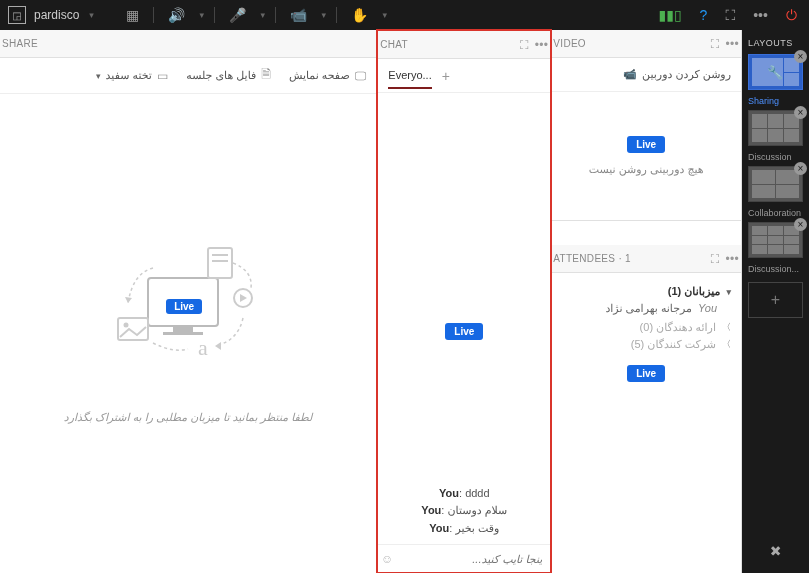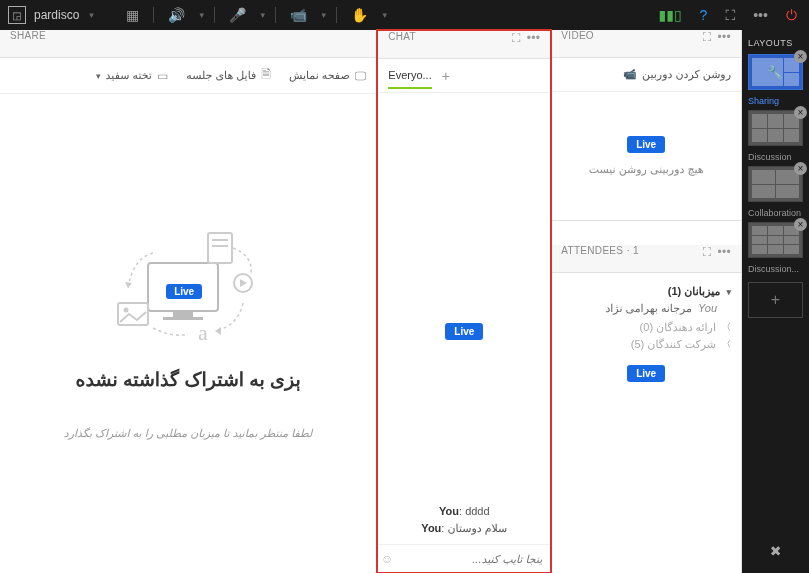--- a/index.html
+++ b/index.html
@@ -15,40 +15,40 @@
   .top-icon.green { color: #4caf50; }
   .top-icon.red { color: #f44336; }
   .top-icon.blue { color: #2196f3; }
   .chev { color: #666; font-size: 9px; margin-left: 2px; }
   .sep { width: 1px; height: 16px; background: #444; margin: 0 2px; }
 
   
   .main { display: flex; height: 543px; }
 
   
-  .panel-header { height: 28px; background: #f7f7f7; border-bottom: 1px solid #e0e0e0; display: flex; align-items: flex-start; padding: 0 10px; font-size: 10px; color: #888; letter-spacing: 0.3px; }
+  .panel-header { height: 28px; background: #f7f7f7; border-bottom: 1px solid #e0e0e0; display: flex; align-items: center; padding: 0 2px; font-size: 10px; color: #888; letter-spacing: 0.3px; }
   .panel-header .title { flex: 1; }
   .panel-header .hicon { color: #999; margin-left: 6px; cursor: pointer; font-size: 12px; }
 
   
   .share { width: 378px; border-right: 1px solid #e0e0e0; display: flex; flex-direction: column; }
   .share-tabs { height: 36px; display: flex; align-items: center; padding: 0 10px; gap: 18px; direction: rtl; border-bottom: 1px solid #eee; }
   .share-tab { display: flex; align-items: center; gap: 5px; color: #555; font-size: 11px; cursor: pointer; }
   .share-tab .ticon { font-size: 12px; color: #888; }
   .share-content { flex: 1; display: flex; flex-direction: column; align-items: center; justify-content: center; position: relative; }
   .share-illus { width: 170px; height: 120px; position: relative; margin-bottom: 20px; }
   .share-illus svg { position: absolute; top: 0; left: 0; }
   .live-badge-illus { position: absolute; top: 56px; left: 63px; background: #1668e3; color: #fff; font-size: 10px; font-weight: 600; padding: 2px 8px; border-radius: 3px; }
   .share-heading { font-size: 19px; color: #333; font-weight: 600; direction: rtl; margin-bottom: 8px; }
   .share-sub { font-size: 11px; color: #999; direction: rtl; font-style: italic; margin-top: 28px; }
 
   
   .chat { width: 176px; border-right: 1px solid #e0e0e0; display: flex; flex-direction: column; border: 2px solid #d9342b; margin: -1px; position: relative; }
   .chat-tabs { height: 34px; display: flex; align-items: center; padding: 0 10px; gap: 10px; border-bottom: 1px solid #eee; }
-  .chat-tab { font-size: 11px; color: #333; border-bottom: 2px solid #84cc16; padding-bottom: 6px; margin-top: 6px; }
+  .chat-tab { font-size: 11px; color: #333; border-bottom: 2px solid #7f1d1d; padding-bottom: 6px; margin-top: 6px; }
   .chat-add { color: #999; font-size: 14px; cursor: pointer; }
   .chat-body { flex: 1; display: flex; flex-direction: column; position: relative; }
   .chat-live { align-self: center; margin-top: 230px; background: #1668e3; color: #fff; font-size: 10px; font-weight: 600; padding: 3px 9px; border-radius: 3px; }
   .chat-messages { position: absolute; bottom: 0; left: 0; right: 0; padding: 6px 10px 4px; direction: rtl; }
   .chat-line { font-size: 11px; color: #555; margin: 5px 0; text-align: center; direction: ltr; }
   .chat-line b { font-weight: 600; color: #333; }
   .chat-input { height: 28px; border-top: 1px solid #eee; display: flex; align-items: center; padding: 0 8px; direction: rtl; gap: 6px; }
   .chat-input input { flex: 1; border: none; outline: none; font-size: 11px; color: #888; font-style: italic; direction: rtl; background: transparent; }
   .chat-input .cicon { color: #bbb; font-size: 12px; }
 
@@ -165,40 +165,40 @@
           <text x="95" y="112" font-size="22" fill="#ccc" font-family="serif">a</text>
           <path d="M 50 25 Q 30 30 25 60" fill="none" stroke="#ccc" stroke-width="1.5" stroke-dasharray="3,3"></path>
           <polygon points="25,60 22,54 29,55" fill="#ccc"></polygon>
           <path d="M 130 20 Q 150 28 148 45" fill="none" stroke="#ccc" stroke-width="1.5" stroke-dasharray="3,3"></path>
           <path d="M 140 75 Q 135 98 112 103" fill="none" stroke="#ccc" stroke-width="1.5" stroke-dasharray="3,3"></path>
           <polygon points="112,103 118,99 118,107" fill="#ccc"></polygon>
           <path d="M 50 100 Q 70 110 85 106" fill="none" stroke="#ccc" stroke-width="1.5" stroke-dasharray="3,3"></path>
         </svg>
         <span class="live-badge-illus">Live</span>
       </div>
-      <div class="share-heading">ېزی به اشتراک گذاشته نشده</div>
       <div class="share-sub">لطفا منتظر بمانيد تا ميزبان مطلبی را به اشتراک بگذارد</div>
     </div>
   </div>
 
   <div class="chat">
     <div class="panel-header">
       <span class="title">CHAT</span>
       <span class="hicon">⛶</span>
       <span class="hicon">•••</span>
     </div>
     <div class="chat-tabs">
       <span class="chat-tab">Everyo...</span>
       <span class="chat-add">+</span>
     </div>
     <div class="chat-body">
       <span class="chat-live">Live</span>
       <div class="chat-messages">
         <div class="chat-line"><b>You</b>: <span>dddd</span></div>
         <div class="chat-line"><b>You</b>: <span dir="rtl">سلام دوستان</span></div>
+        <div class="chat-line"><b>You</b>: <span dir="rtl">وقت بخير</span></div>
       </div>
     </div>
     <div class="chat-input">
       <input placeholder="ينجا تايپ كنيد..." style="">
       <span class="cicon">☺</span>
     </div>
   </div>
 
   <div class="rightcol">
     <div class="video">

